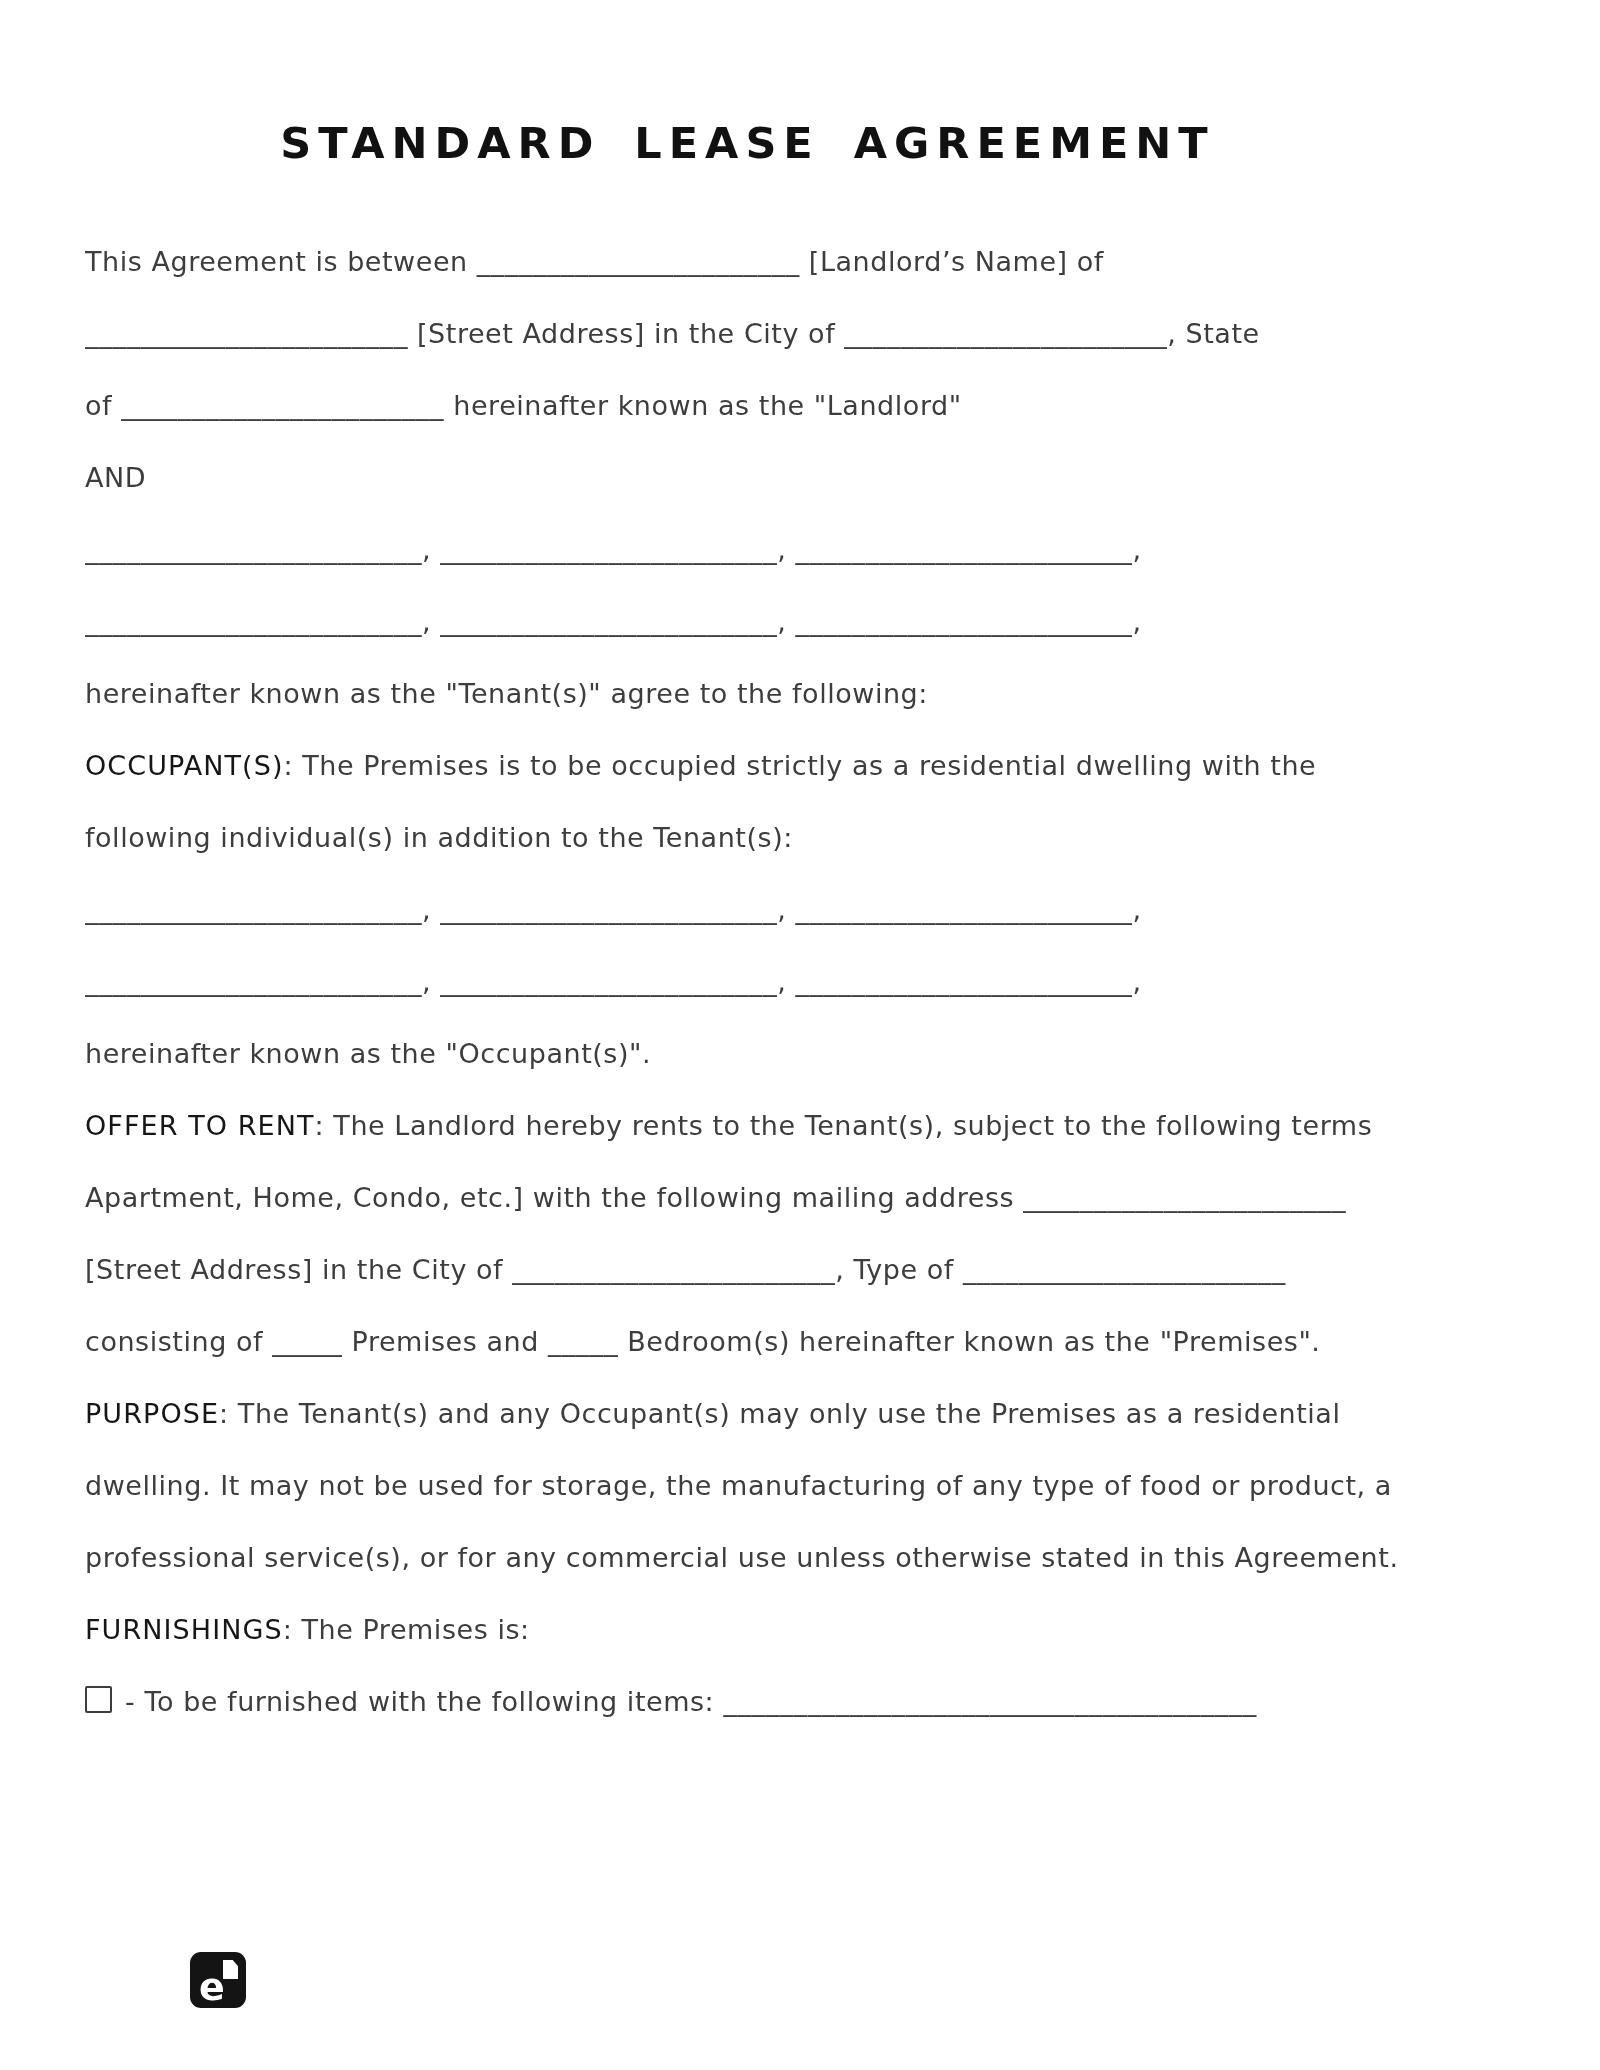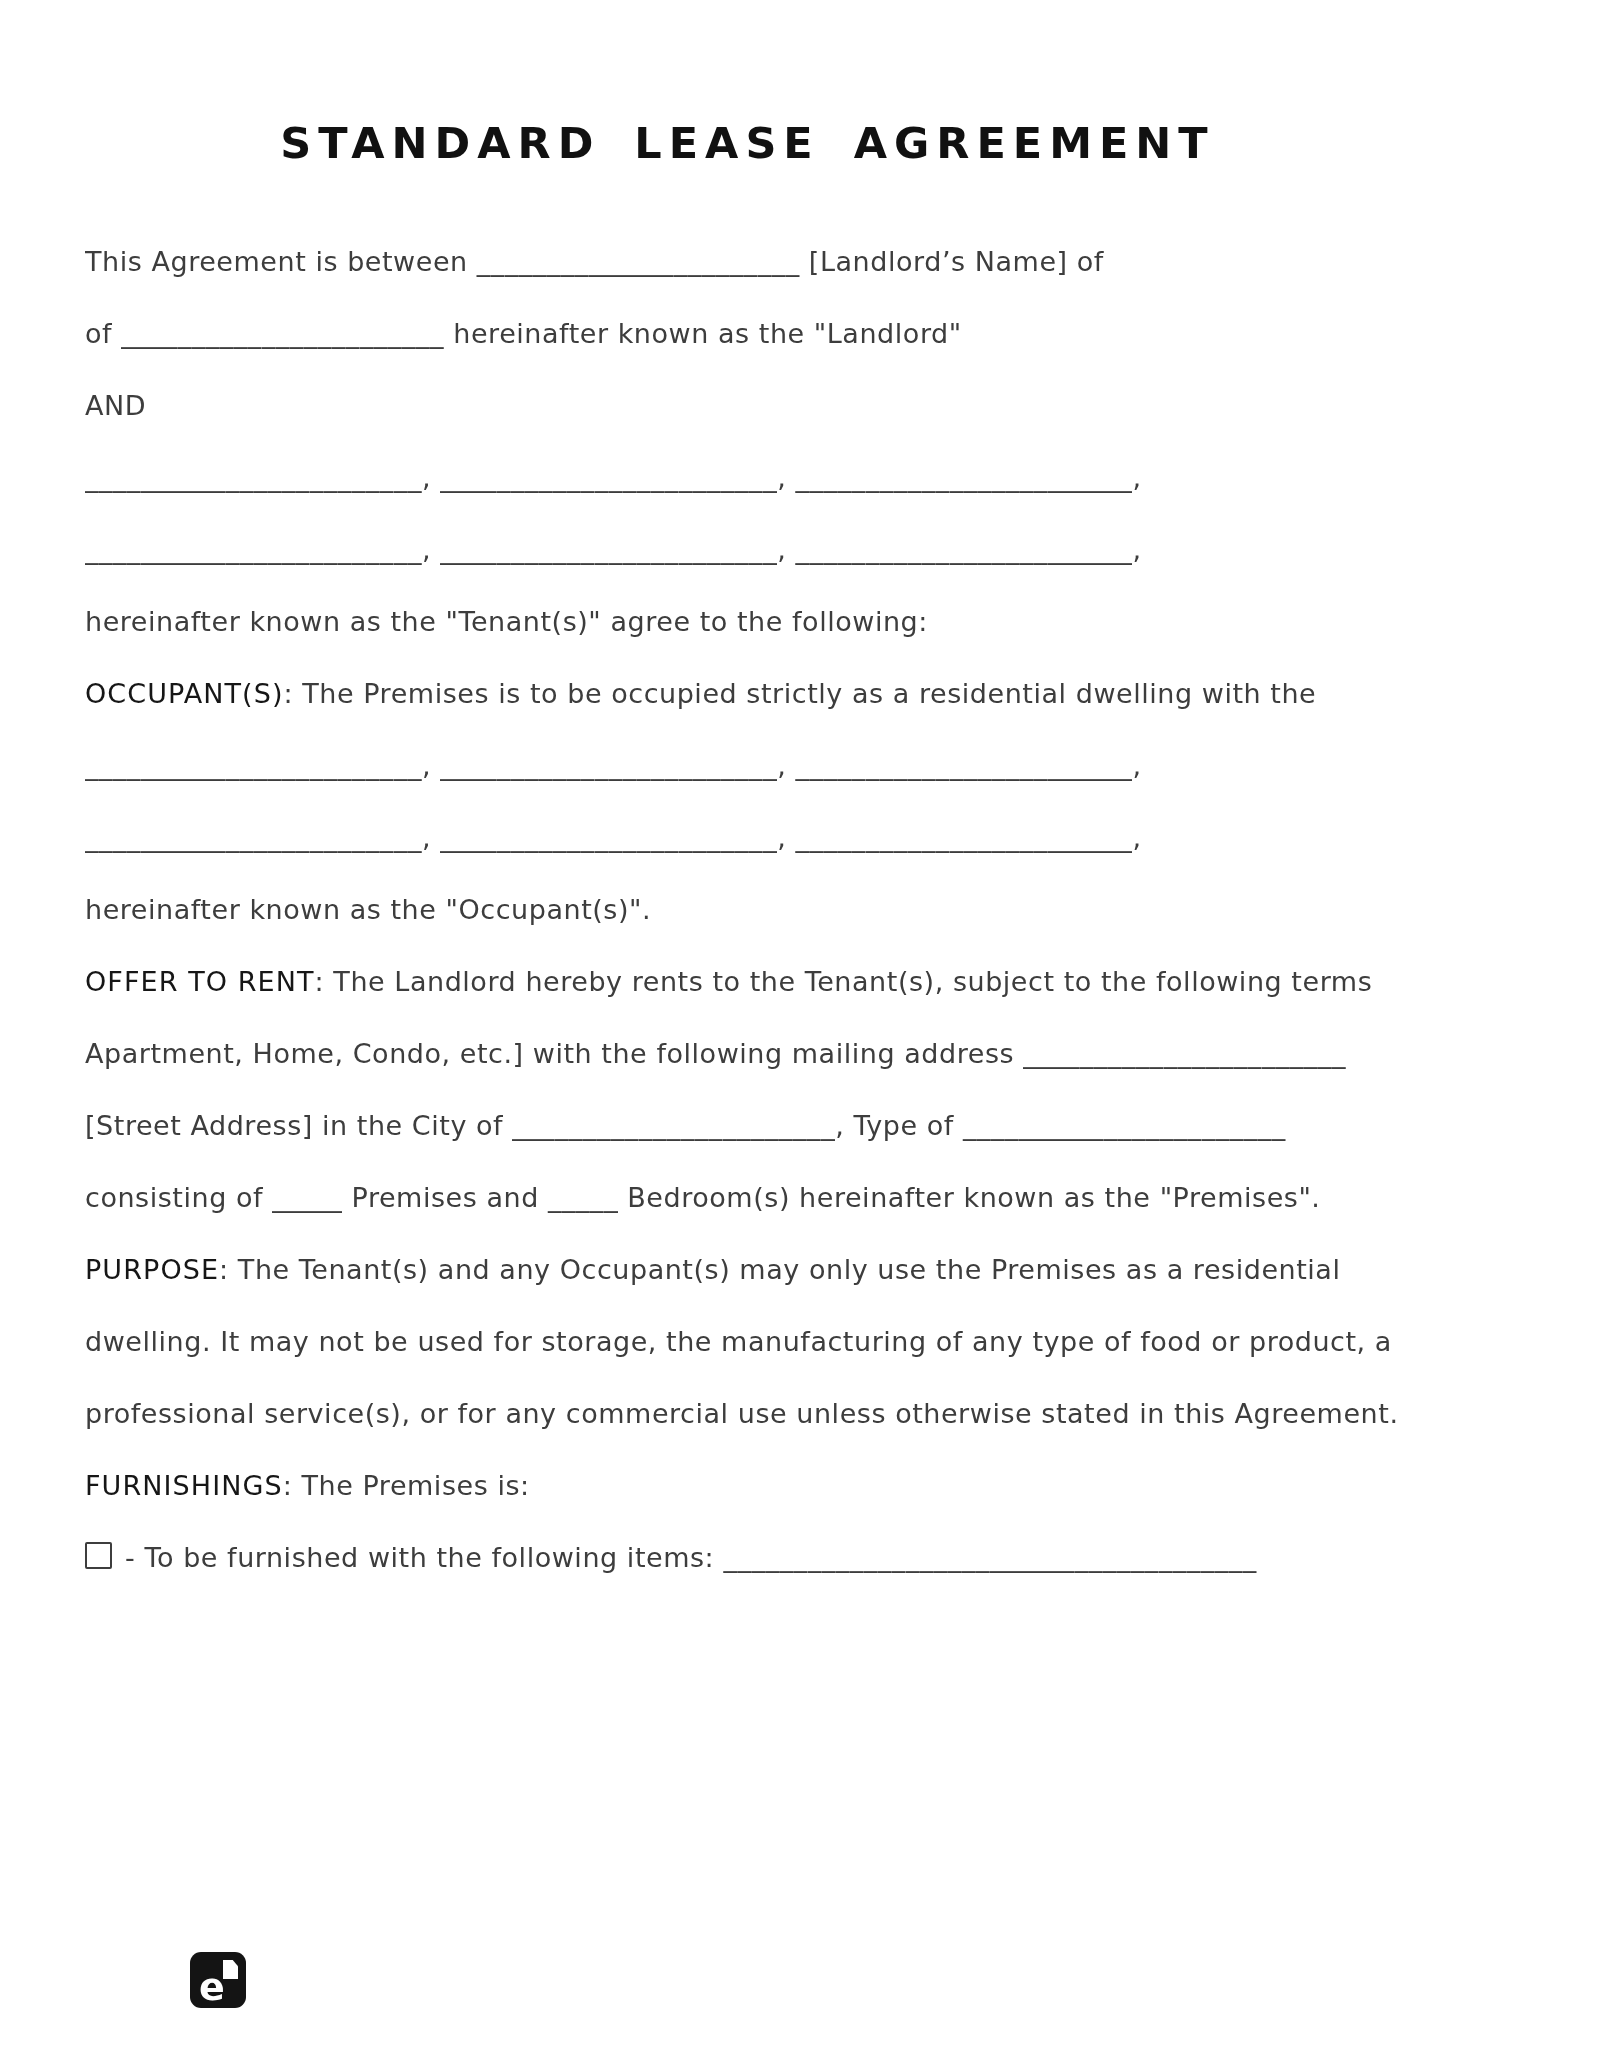--- a/index.html
+++ b/index.html
@@ -87,26 +87,28 @@
     clip-path: polygon(0 0, 65% 0, 100% 33%, 100% 100%, 0 100%);
   }
 </style>
 </head>
 <body>
 
 <div class="page">
   <h1 class="title">STANDARD LEASE AGREEMENT</h1>
   <div class="doc-body">
       <div class="line"><span>This Agreement is between </span><span class="blank">_______________________</span><span> [Landlord’s Name] of</span></div>
+      <div class="line"><span class="blank">_______________________</span><span> [Street Address] in the City of </span><span class="blank">_______________________</span><span>, State</span></div>
       <div class="line"><span>of </span><span class="blank">_______________________</span><span> hereinafter known as the "Landlord"</span></div>
       <div class="line"><span>AND</span></div>
       <div class="line"><span class="blank">________________________</span><span>, </span><span class="blank">________________________</span><span>, </span><span class="blank">________________________</span><span>,</span></div>
       <div class="line"><span class="blank">________________________</span><span>, </span><span class="blank">________________________</span><span>, </span><span class="blank">________________________</span><span>,</span></div>
       <div class="line"><span>hereinafter known as the "Tenant(s)" agree to the following:</span></div>
       <div class="line"><span class="lead">OCCUPANT(S)</span><span>: The Premises is to be occupied strictly as a residential dwelling with the</span></div>
+      <div class="line"><span>following individual(s) in addition to the Tenant(s):</span></div>
       <div class="line"><span class="blank">________________________</span><span>, </span><span class="blank">________________________</span><span>, </span><span class="blank">________________________</span><span>,</span></div>
       <div class="line"><span class="blank">________________________</span><span>, </span><span class="blank">________________________</span><span>, </span><span class="blank">________________________</span><span>,</span></div>
       <div class="line"><span>hereinafter known as the "Occupant(s)".</span></div>
       <div class="line"><span class="lead">OFFER TO RENT</span><span>: The Landlord hereby rents to the Tenant(s), subject to the following terms</span></div>
       <div class="line"><span>Apartment, Home, Condo, etc.] with the following mailing address </span><span class="blank">_______________________</span></div>
       <div class="line"><span>[Street Address] in the City of </span><span class="blank">_______________________</span><span>, Type of </span><span class="blank">_______________________</span></div>
       <div class="line"><span>consisting of </span><span class="blank">_____</span><span> Premises and </span><span class="blank">_____</span><span> Bedroom(s) hereinafter known as the "Premises".</span></div>
       <div class="line"><span class="lead">PURPOSE</span><span>: The Tenant(s) and any Occupant(s) may only use the Premises as a residential</span></div>
       <div class="line"><span>dwelling. It may not be used for storage, the manufacturing of any type of food or product, a</span></div>
       <div class="line"><span>professional service(s), or for any commercial use unless otherwise stated in this Agreement.</span></div>

